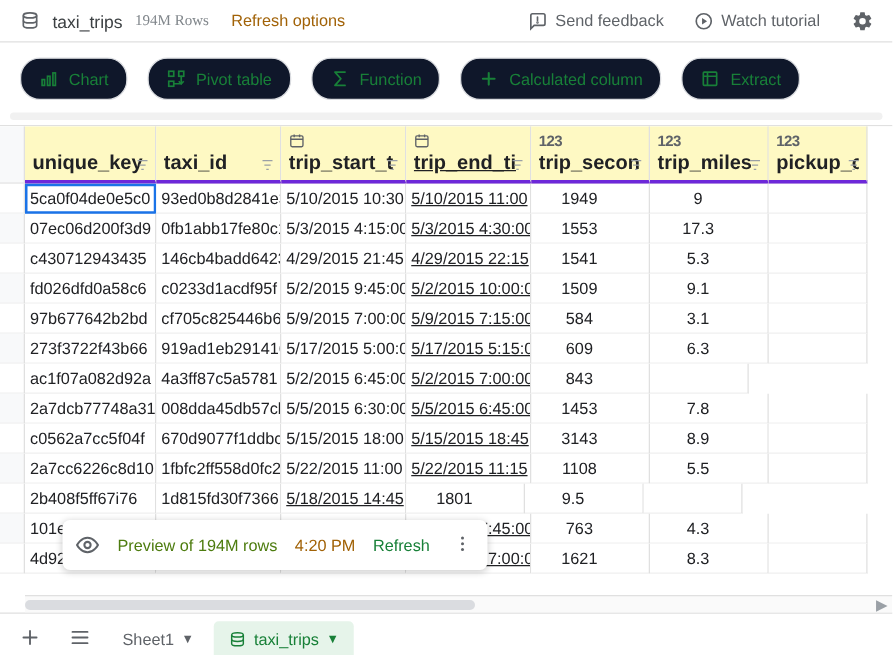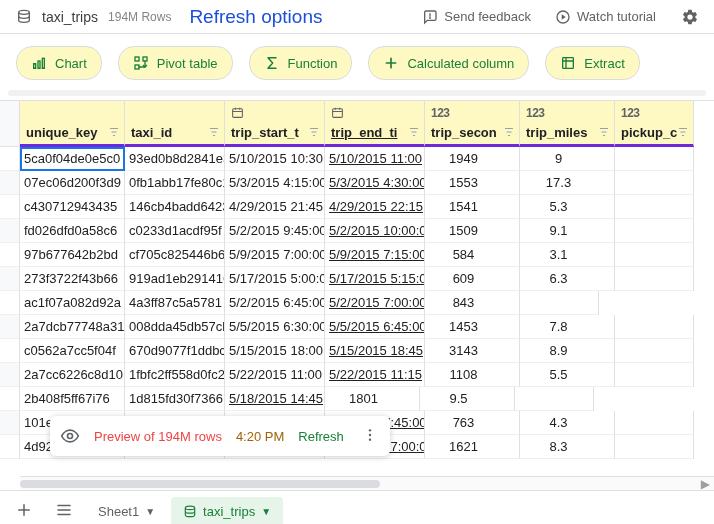--- a/index.html
+++ b/index.html
@@ -17,54 +17,54 @@
   .topbar {
     height: 34px;
     display: flex;
     align-items: center;
     padding: 0 14px 0 16px;
     border-bottom: 1px solid #e0e0e0;
     gap: 6px;
   }
   .db-icon { display:inline-flex; align-items:center; margin-right:4px; color:#5f6368;}
   .tbl-title { font-size: 14px; color:#3c4043; font-weight:500; margin-right:4px;}
-  .rowcount { font-size:12px; color:#80868b; margin-right:12px;}
-  .refresh-opts { font-size:19px; color:#1d4ed8; font-weight:500; cursor:pointer;}
+  .rowcount { font-size:12px; color:#80868b; margin-right:12px;font-family:Liberation Serif, serif;}
+  .refresh-opts { font-size:13px; color:#a16207; font-weight:500; cursor:pointer;}
   .top-spacer { flex:1; }
   .top-link { display:flex; align-items:center; gap:6px; font-size:13px; color:#5f6368; margin-left:18px; cursor:pointer;}
   .gear { margin-left:18px; color:#5f6368; cursor:pointer; width:20px; height:20px; display:flex; align-items:center; justify-content:center;}
 
   
   .toolbar {
     display:flex; gap:16px; padding:12px 16px 10px;
   }
   .pill {
     display:flex; align-items:center; gap:8px;
     border:1px solid #dadce0; border-radius:16px;
     height:34px; padding:0 14px;
     font-size:13px; font-weight:500; color:#188038;
-    cursor:pointer; background:#fef9c3;
+    cursor:pointer; background:#0f172a;
   }
   .pill .ic { display:inline-flex; color:#188038; }
   .shadowbar { height:6px; background:#f1f1f1; margin:0 8px 4px; border-radius:3px;}
 
   
   .grid-wrap { position:relative; height:390px; overflow:hidden; border-top:1px solid #e0e0e0;}
   .grid-header {
     display:flex; height:46px; background:#fff;
   }
   .rowhead-corner { width:20px; flex:0 0 20px; border-right:1px solid #e0e0e0; border-bottom:1px solid #e0e0e0; background:#f8f9fa;}
   .col {
     border-right:1px solid #e0e0e0; border-bottom:3px solid #6d28d9;
     display:flex; flex-direction:column; justify-content:flex-end;
     padding:4px 6px 4px 6px; overflow:hidden; position:relative;
     background:#fef9c3;
   }
   .col .type-ic { position:absolute; top:5px; left:6px; color:#5f6368; font-size:12px; font-weight:bold; letter-spacing:-0.5px;}
-  .col .name { font-size:13px; font-weight:bold; color:#202124; white-space:nowrap; overflow:hidden; text-overflow:clip; padding-right:18px;}
+  .col .name { font-size:16px; font-weight:bold; color:#202124; white-space:nowrap; overflow:hidden; text-overflow:clip; padding-right:18px;}
   .col .filter { position:absolute; right:4px; bottom:6px; color:#9aa0a6; display:flex;}
   .w-key {flex:0 0 105px;} .w-taxi{flex:0 0 100px;} .w-start{flex:0 0 100px;} .w-end{flex:0 0 100px;text-decoration:underline;}
   .w-sec{flex:0 0 95px;} .w-miles{flex:0 0 95px;} .w-pickup{flex:0 0 79px;}
 
   .grid-body { position:relative; }
   .row { display:flex; height:24px; }
   .row:nth-child(odd) .cell, .row:nth-child(odd) .rowhead-cell { background:#fff; }
   .rowhead-cell { width:20px; flex:0 0 20px; border-right:1px solid #e0e0e0; border-bottom:1px solid #efefef; background:#f8f9fa;}
   .cell {
     border-right:1px solid #e0e0e0; border-bottom:1px solid #efefef;
@@ -76,21 +76,21 @@
 
   
   .preview-pop {
     position:absolute; left:50px; bottom:34px; height:40px;
     background:#fff; border-radius:6px;
     box-shadow: 0 1px 6px rgba(0,0,0,0.2);
     display:flex; align-items:center; padding:0 8px 0 10px; gap:14px;
     font-size:13px; z-index:5;
   }
   .preview-pop .eye { color:#5f6368; display:flex;}
-  .preview-pop .txt { color:#ef4444; }
+  .preview-pop .txt { color:#4d7c0f; }
   .preview-pop .time { color:#a16207; }
   .preview-pop .refresh { color:#188038; font-weight:500; cursor:pointer; }
   .preview-pop .more { color:#5f6368; cursor:pointer; padding:0 4px;}
 
   
   .hscroll { position:absolute; right:0; bottom:0; left:20px; height:14px; background:#fafafa; border-top:1px solid #e0e0e0; display:flex;}
   .hscroll .thumb { width:360px; height:8px; background:#dadce0; margin:3px 0 0 0; border-radius:4px;}
   .hscroll .right-arrow{ margin-left:auto; color:#9aa0a6; font-size:12px; padding-right:4px; line-height:14px;}
 
   

